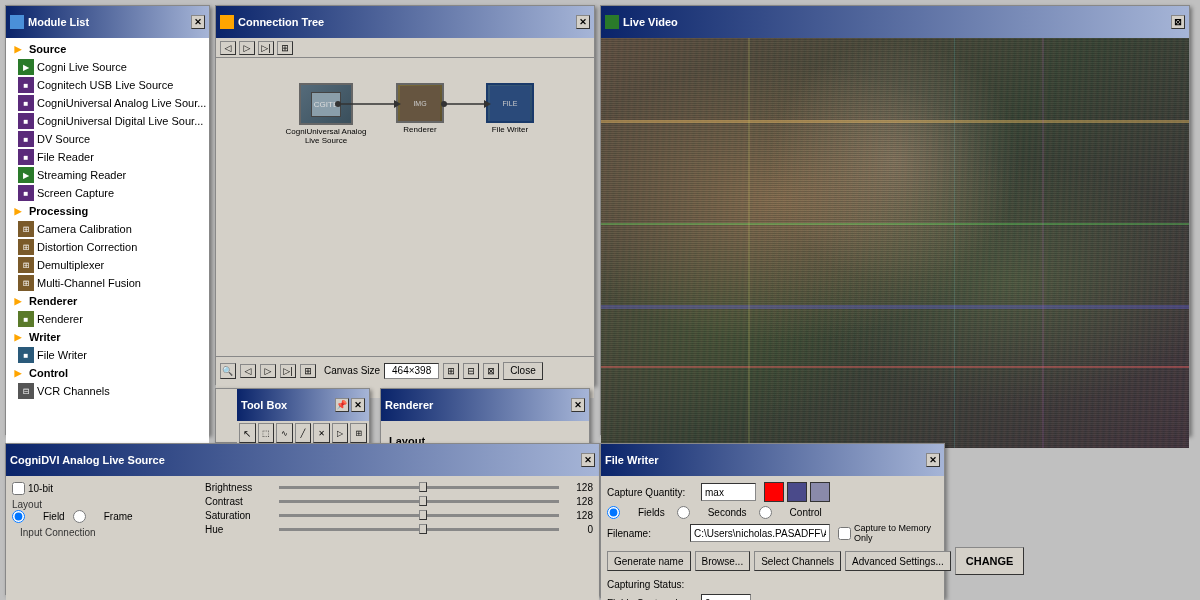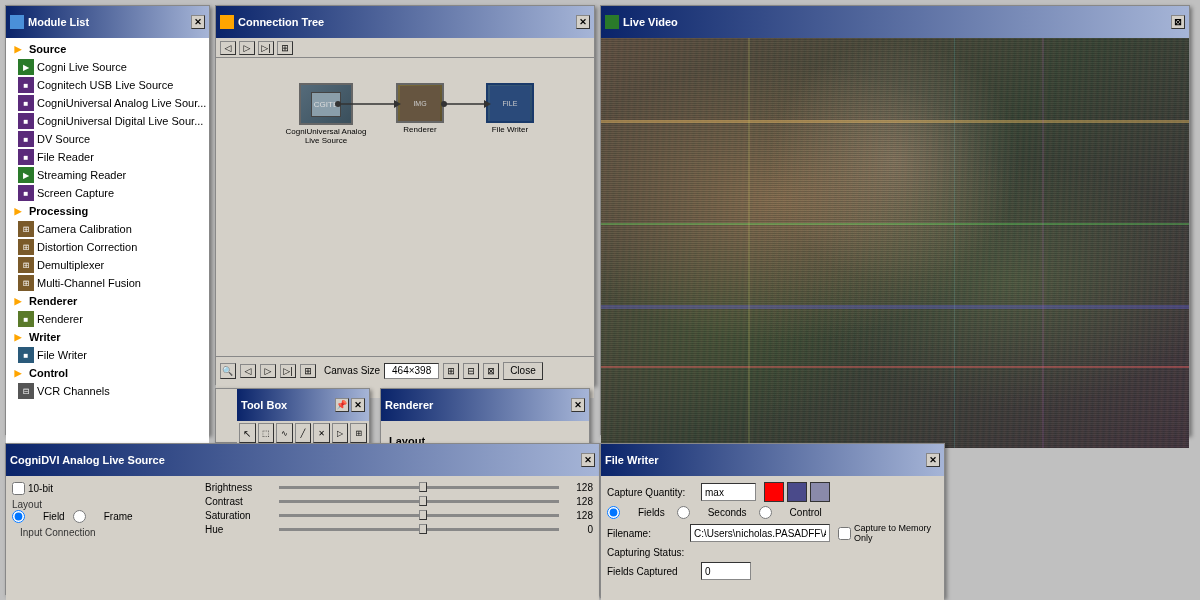--- a/index.html
+++ b/index.html
@@ -845,20 +845,27 @@
 
     <div class="fw-row">
       <span class="fw-label">Filename:</span>
       <input class="fw-input" style="flex: 1 1 0%;" value="C:\Users\nicholas.PASADFF\AppD">
       <div style="display:flex;align-items:center;gap:3px;margin-left:4px;">
         <input type="checkbox" style="">
         <span style="font-size:9px;">Capture to Memory Only</span>
       </div>
     </div>
 
+    <div class="fw-row">
+      <button class="fw-btn">Generate name</button>
+      <button class="fw-btn">Browse...</button>
+      <button class="fw-btn">Select Channels</button>
+      <button class="fw-btn">Advanced Settings...</button>
+      <button class="fw-btn" style="background:#d4d0c8;font-weight:bold;padding:2px 10px;font-size:11px;height:28px;">CHANGE</button>
+    </div>
 
     <div class="fw-row">
       <span>Capturing Status:</span>
     </div>
     <div class="fw-row">
       <span class="fw-label">Fields Captured</span>
       <input class="fw-input" style="width: 50px;" value="0">
     </div>
 
   </div>

